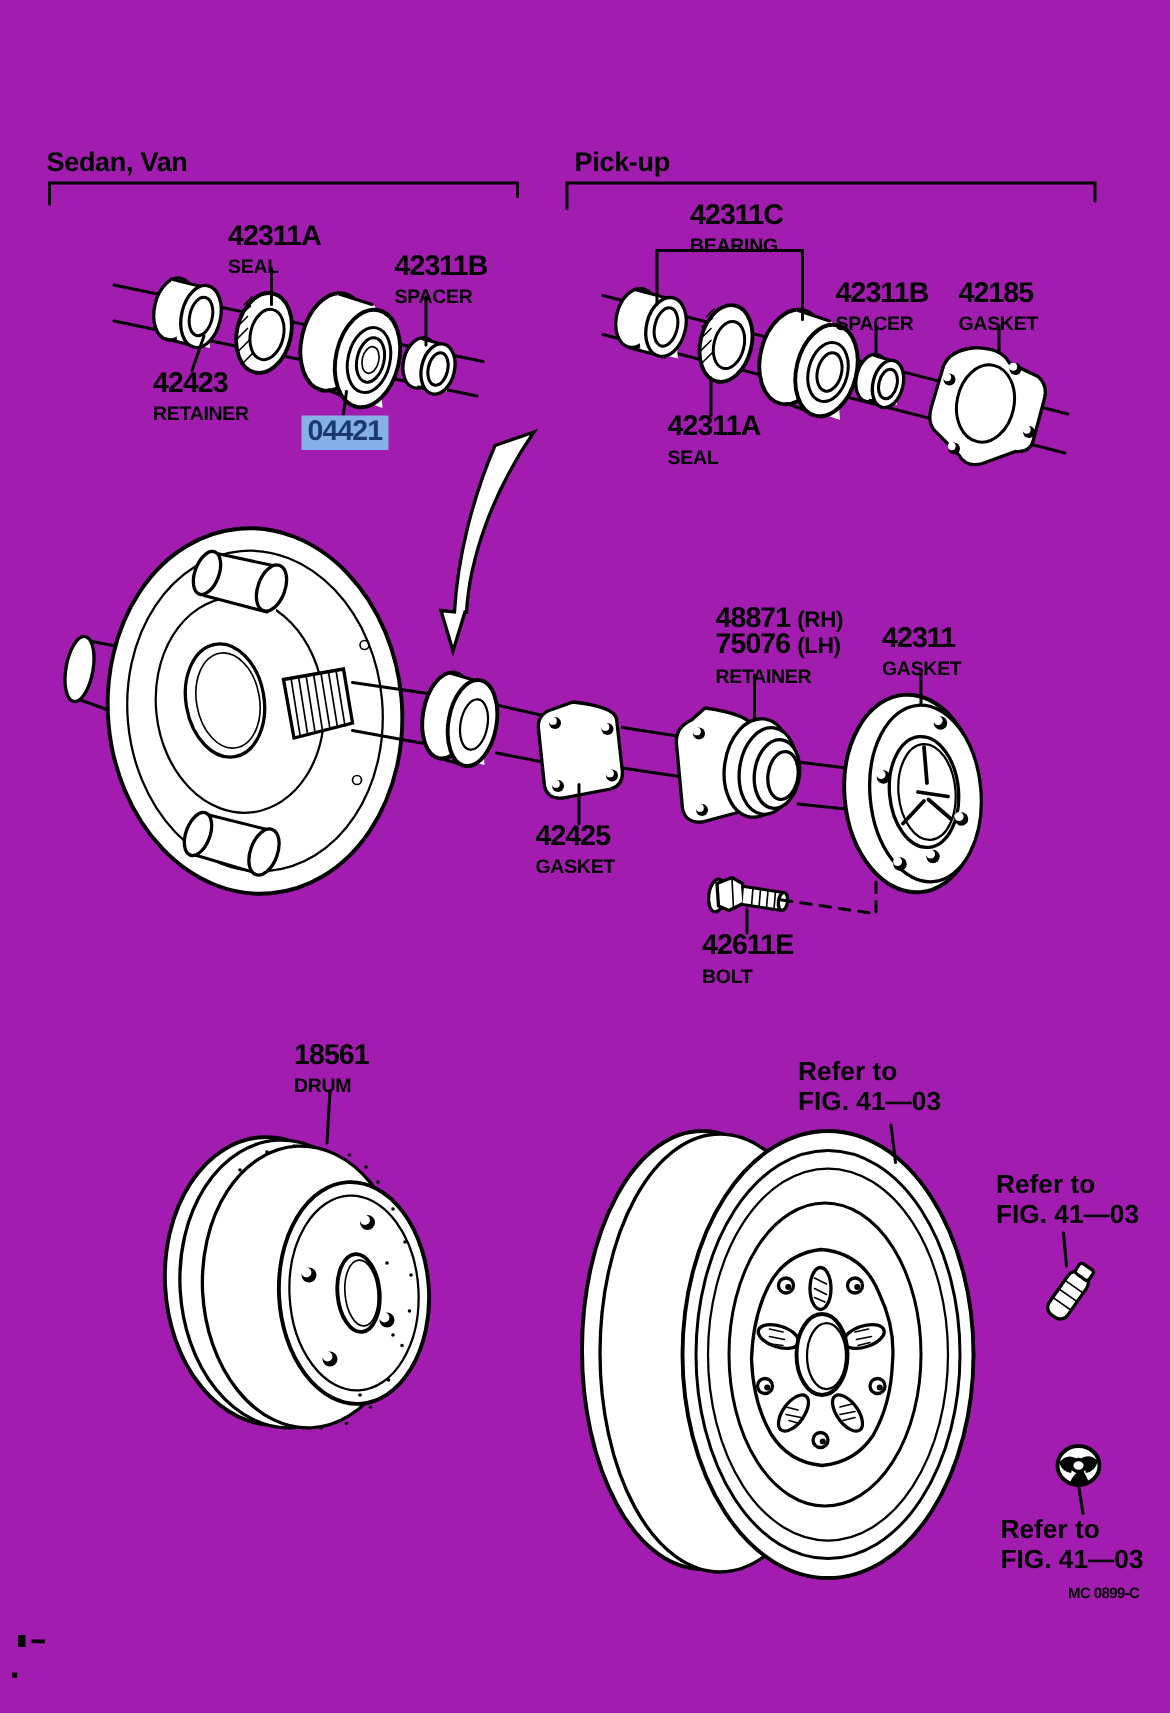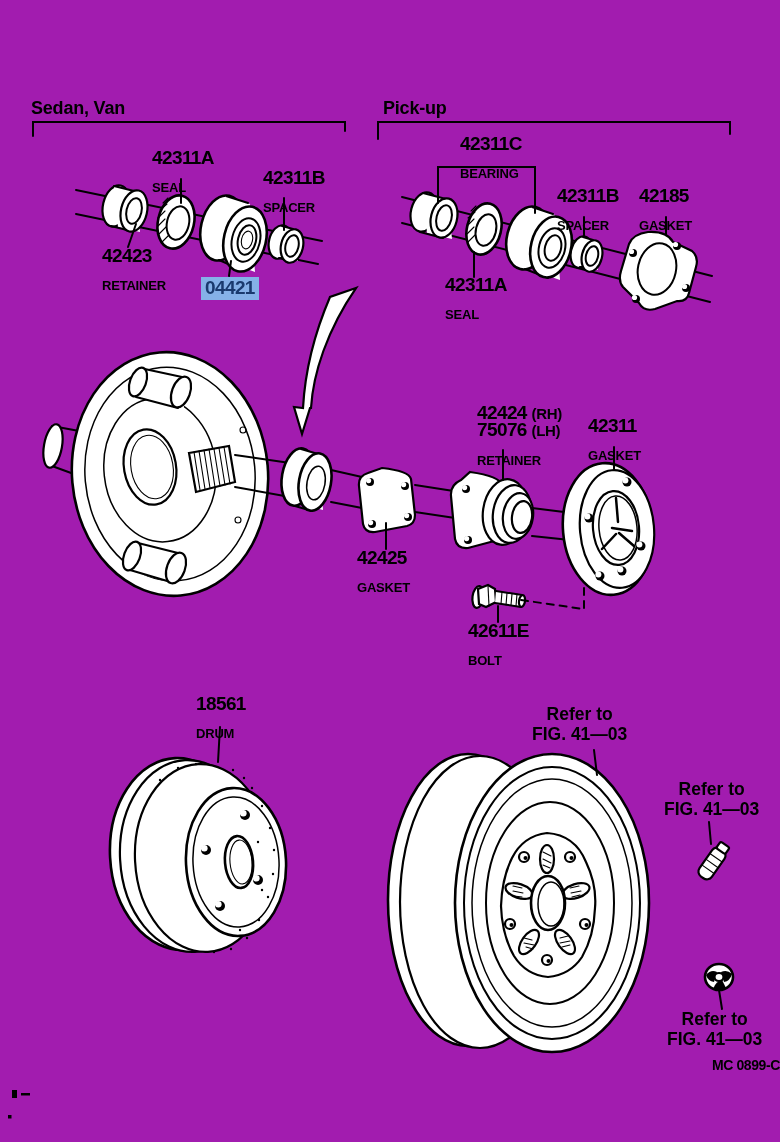--- a/index.html
+++ b/index.html
@@ -14,28 +14,28 @@
   .ln1{stroke:#000;stroke-width:1.1;fill:none;stroke-linecap:round;}
   .wh{fill:#fff;stroke:#000;stroke-width:2.2;}
   .wh25{stroke-width:2.6;}
   .wfill{fill:#fff;stroke:none;}
   .blk{fill:#000;stroke:none;}
   .dash{stroke-dasharray:7 6;}
 
   
   .plabel{position:absolute;font-weight:bold;white-space:nowrap;}
   .plabel .num{display:block;font-size:19px;line-height:16px;letter-spacing:-0.6px;}
-  .plabel .nm{display:block;font-size:13px;line-height:12px;letter-spacing:-0.2px;margin-top:16px;}
+  .plabel .nm{display:block;font-size:13px;line-height:12px;letter-spacing:-0.2px;margin-top:6px;}
   .numline{display:block;font-size:19px;line-height:16px;letter-spacing:-0.6px;}
   .numline .suf{font-size:15px;letter-spacing:-0.3px;}
   .highlight{background:#85b1e8;color:#1a3a6e;padding:3px 4px 4px 4px;}
   .sec-title{position:absolute;font-size:18px;font-weight:bold;letter-spacing:-0.2px;white-space:nowrap;}
-  .refer{position:absolute;font-weight:bold;font-size:17.5px;line-height:20px;text-align:center;white-space:nowrap;}
+  .refer{position:absolute;font-weight:bold;font-size:17.5px;line-height:20px;text-align:left;white-space:nowrap;}
   .refer span{display:block;}
-  .mc{position:absolute;font-weight:bold;font-size:14px;letter-spacing:-0.4px;white-space:nowrap;}
+  .mc{position:absolute;font-weight:bold;font-size:10px;letter-spacing:-0.4px;white-space:nowrap;}
 </style>
 </head>
 <body>
 
 <div class="page">
 
   <svg width="780" height="1142" viewBox="0 0 780 1142">
 
     <g>
       <path class="ln" d="M33 136 L33 122 L345 122 L345 131"></path>
@@ -341,21 +341,21 @@
   <div class="plabel" style="left:639px;top:188px">
     <span class="num">42185</span>
     <span class="nm">GASKET</span>
   </div>
   <div class="plabel" style="left:445px;top:277px">
     <span class="num">42311A</span>
     <span class="nm">SEAL</span>
   </div>
 
   <div class="plabel" style="left:477px;top:405px">
-    <span class="numline"><span>42424</span> <span class="suf">(RH)</span></span>
+    <span class="numline"><span>48871</span> <span class="suf">(RH)</span></span>
     <span class="numline"><span>75076</span> <span class="suf">(LH)</span></span>
     <span class="nm">RETAINER</span>
   </div>
   <div class="plabel" style="left:588px;top:418px">
     <span class="num">42311</span>
     <span class="nm">GASKET</span>
   </div>
   <div class="plabel" style="left:357px;top:550px">
     <span class="num">42425</span>
     <span class="nm">GASKET</span>

